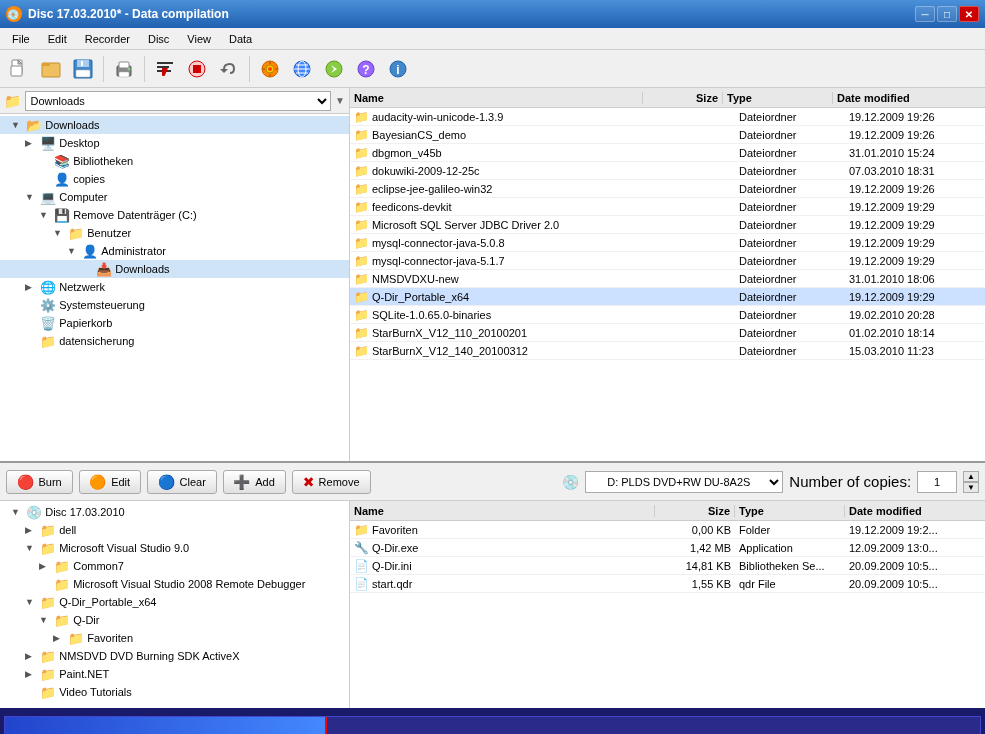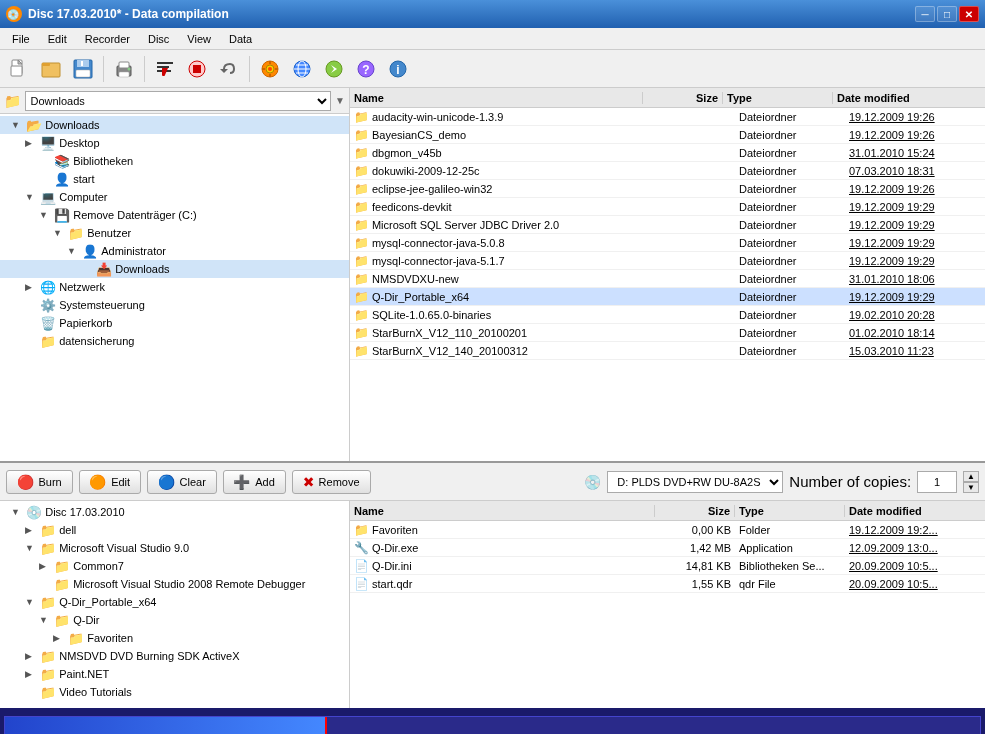--- a/index.html
+++ b/index.html
@@ -166,21 +166,21 @@
       align-items: center;
       height: 18px;
       border-bottom: 1px solid #f0f0f0;
       cursor: pointer;
     }
     .file-row.selected { background: #cce0ff; }
 
     .file-name { flex: 1; padding: 0 4px; display: flex; align-items: center; gap: 3px; overflow: hidden; font-size: 11px; }
     .file-size { width: 80px; padding: 0 4px; text-align: right; font-size: 11px; }
     .file-type { width: 110px; padding: 0 4px; font-size: 11px; overflow: hidden; }
-    .file-date { width: 140px; padding: 0 4px; font-size: 11px; text-decoration: underline; }
+    .file-date { width: 140px; padding: 0 4px; font-size: 11px; }
 
     .folder-sm { color: #f0c060; font-size: 12px; }
 
     
     #action-bar {
       height: 38px;
       background: #f0f0f0;
       border-bottom: 1px solid #ccc;
       display: flex;
       align-items: center;
@@ -208,22 +208,23 @@
       display: flex;
       align-items: center;
       gap: 6px;
     }
     .drive-icon { font-size: 14px; color: #555; }
     #drive-select {
       height: 22px;
       font-size: 11px;
       border: 1px solid #aaa;
       background: white;
-      padding: 0 5px;
+      padding: 0 16px;
       min-width: 160px;
+      text-align: right;
     }
     #copies-label { font-size: 15px; }
     #copies-input {
       width: 40px; height: 22px;
       border: 1px solid #aaa;
       font-size: 11px;
       text-align: center;
     }
 
     
@@ -457,21 +458,21 @@
           <div class="tree-item">
             <span class="tree-indent" style="width: 32px; display: inline-block;"></span>
             <span class="tree-toggle" style="font-size: 9px; color: rgb(85, 85, 85); min-width: 12px; display: inline-block;"></span>
             <span class="folder-icon" style="font-size: 13px;">📚</span>
             <span class="tree-label">Bibliotheken</span>
           </div>
           <div class="tree-item">
             <span class="tree-indent" style="width: 32px; display: inline-block;"></span>
             <span class="tree-toggle" style="font-size: 9px; color: rgb(85, 85, 85); min-width: 12px; display: inline-block;"></span>
             <span class="folder-icon" style="font-size: 13px;">👤</span>
-            <span class="tree-label">start</span>
+            <span class="tree-label">copies</span>
           </div>
           <div class="tree-item">
             <span class="tree-indent" style="width: 18px; display: inline-block;"></span>
             <span class="tree-toggle" style="font-size: 9px; color: rgb(85, 85, 85); min-width: 12px; display: inline-block;">▼</span>
             <span class="folder-icon" style="font-size: 13px;">💻</span>
             <span class="tree-label">Computer</span>
           </div>
           <div class="tree-item">
             <span class="tree-indent" style="width: 32px; display: inline-block;"></span>
             <span class="tree-toggle" style="font-size: 9px; color: rgb(85, 85, 85); min-width: 12px; display: inline-block;">▼</span>

